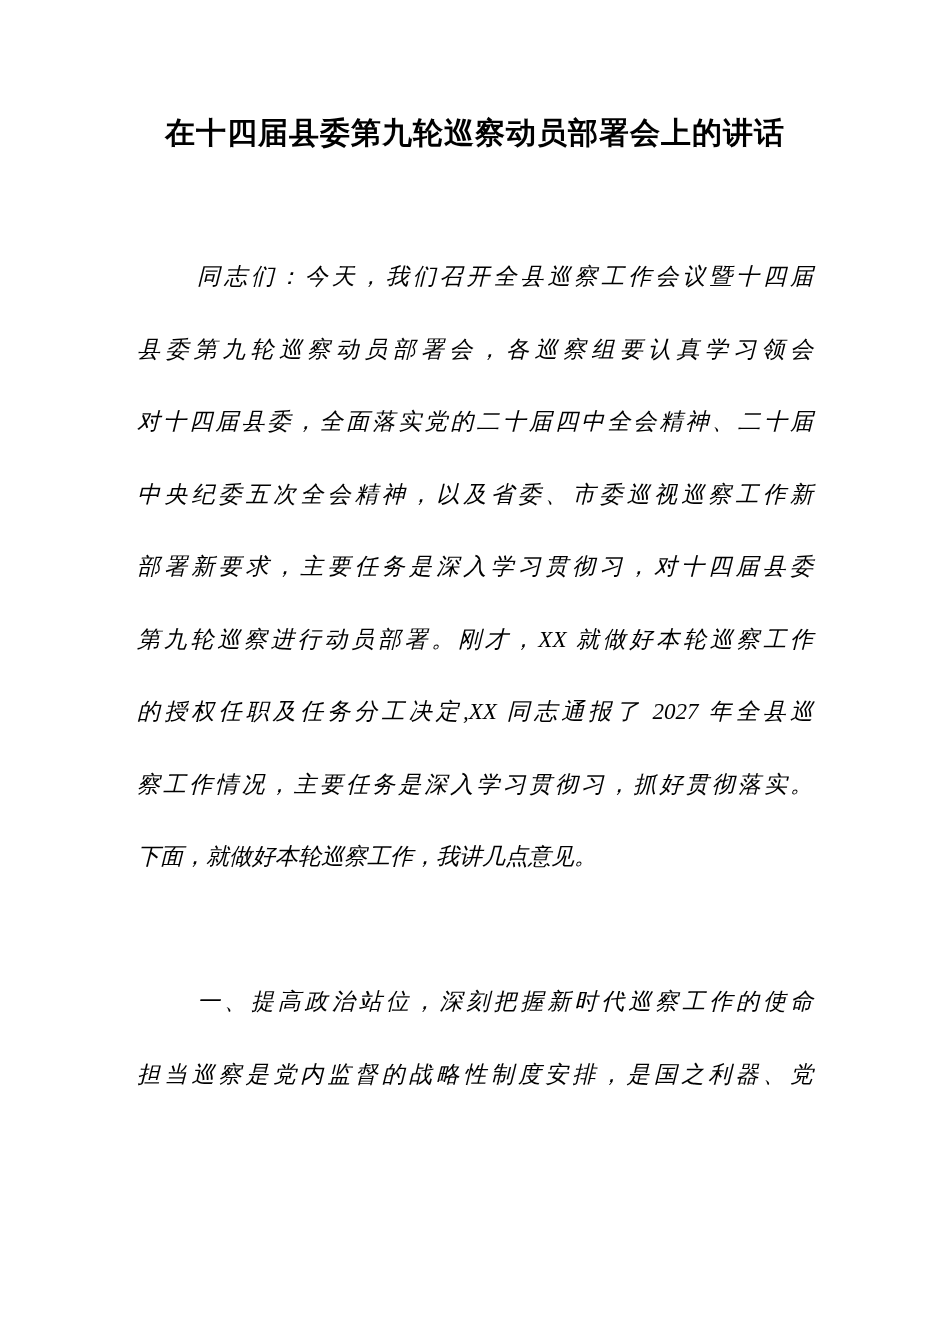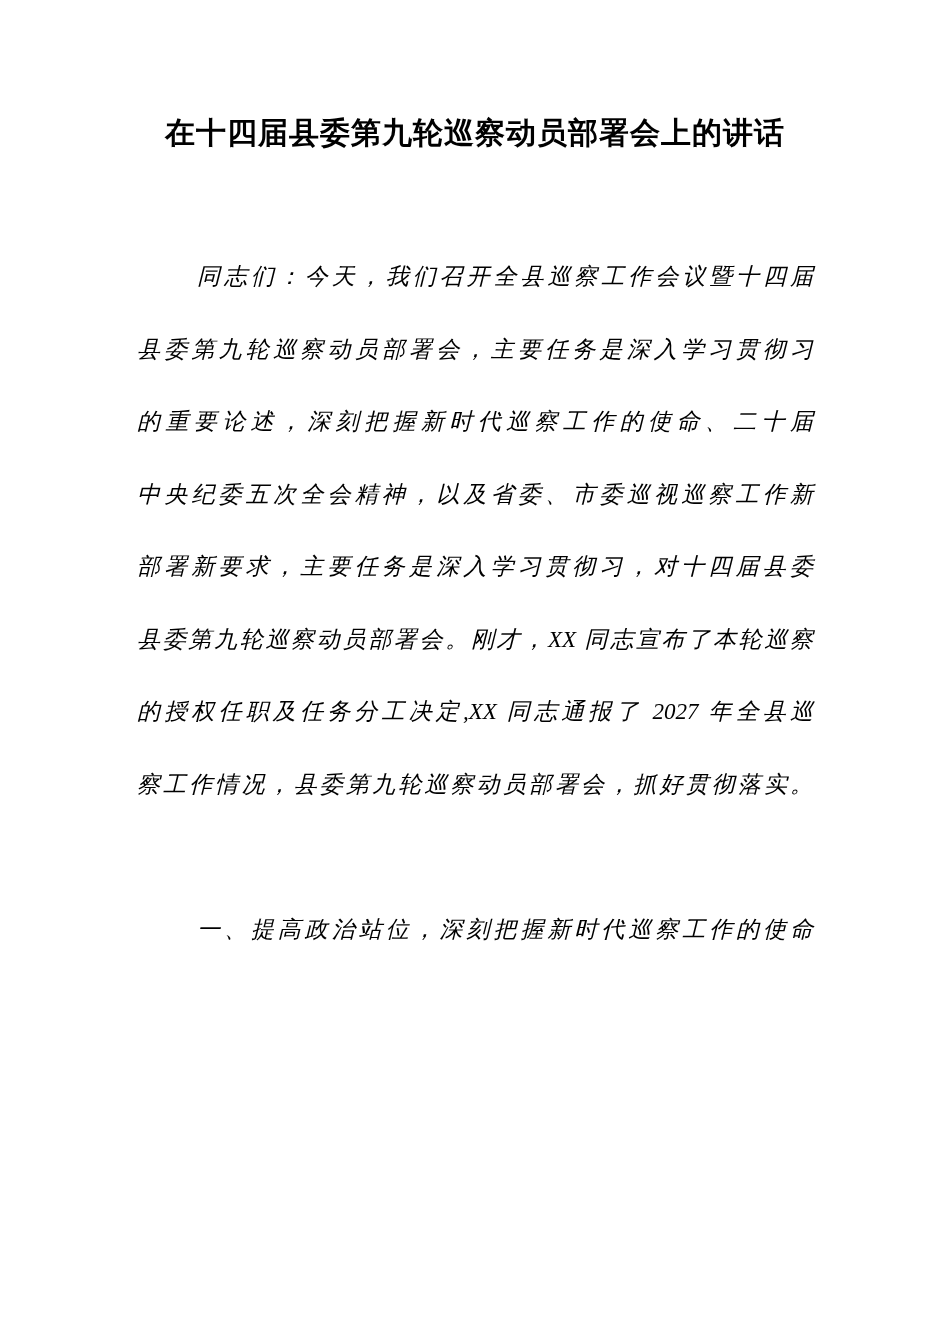--- a/index.html
+++ b/index.html
@@ -52,25 +52,27 @@
   }
 </style>
 </head>
 <body>
 
 <div class="page">
   <h1 class="title">在十四届县委第九轮巡察动员部署会上的讲话</h1>
   <div class="body">
     <div class="paragraph">
       <div class="line indent">同志们：今天，我们召开全县巡察工作会议暨十四届</div>
-      <div class="line">县委第九轮巡察动员部署会，主要任务是深入学习贯彻习</div>
-      <div class="line">的重要论述，深刻把握新时代巡察工作的使命、二十届</div>
+      <div class="line">县委第九轮巡察动员部署会，各巡察组要认真学习领会</div>
+      <div class="line">对十四届县委，全面落实党的二十届四中全会精神、二十届</div>
       <div class="line">中央纪委五次全会精神，以及省委、市委巡视巡察工作新</div>
       <div class="line">部署新要求，主要任务是深入学习贯彻习，对十四届县委</div>
-      <div class="line">县委第九轮巡察动员部署会。刚才，XX 同志宣布了本轮巡察</div>
+      <div class="line">第九轮巡察进行动员部署。刚才，XX 就做好本轮巡察工作</div>
       <div class="line">的授权任职及任务分工决定,XX 同志通报了 2027 年全县巡</div>
-      <div class="line">察工作情况，县委第九轮巡察动员部署会，抓好贯彻落实。</div>
+      <div class="line">察工作情况，主要任务是深入学习贯彻习，抓好贯彻落实。</div>
+      <div class="line no-stretch">下面，就做好本轮巡察工作，我讲几点意见。</div>
     </div>
     <div class="paragraph">
       <div class="line indent">一、提高政治站位，深刻把握新时代巡察工作的使命</div>
+      <div class="line">担当巡察是党内监督的战略性制度安排，是国之利器、党</div>
     </div>
   </div>
 </div>
 
 </body></html>

